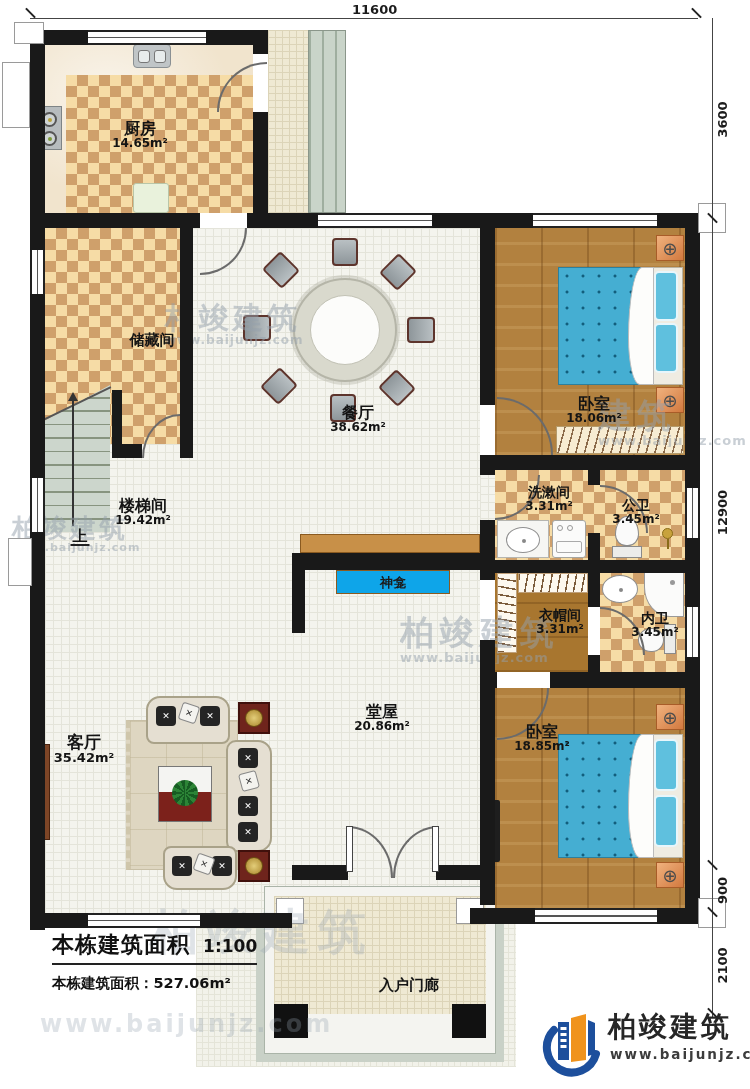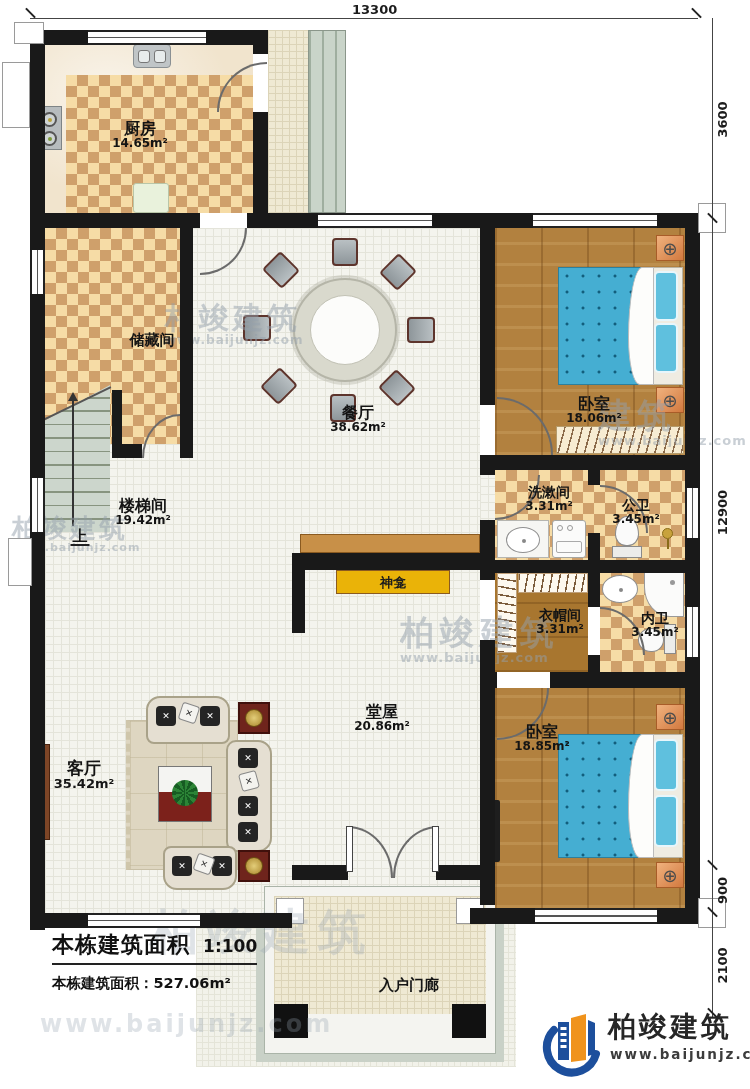--- a/index.html
+++ b/index.html
@@ -154,21 +154,21 @@
   <div class="chair" style="left:332px;top:238px;"></div>
   <div class="chair" style="left:385px;top:258px;transform:rotate(45deg);"></div>
   <div class="chair" style="left:408px;top:316px;transform:rotate(90deg);"></div>
   <div class="chair" style="left:384px;top:374px;transform:rotate(135deg);"></div>
   <div class="chair" style="left:330px;top:394px;"></div>
   <div class="chair" style="left:266px;top:372px;transform:rotate(45deg);"></div>
   <div class="chair" style="left:244px;top:314px;transform:rotate(90deg);"></div>
   <div class="chair" style="left:268px;top:256px;transform:rotate(135deg);"></div>
 
   <div class="furn" style="left:300px;top:534px;width:180px;height:19px;background:#c89048;border:1px solid #8a5a20;z-index:15;"></div>
-  <div class="furn" style="left:336px;top:570px;width:114px;height:24px;background:#eab308;border:1px solid #8a5a20;z-index:24;text-align:center;">
+  <div class="furn" style="left:336px;top:570px;width:114px;height:24px;background:#0ea5e9;border:1px solid #8a5a20;z-index:24;text-align:center;">
     <span style="font-size:13px;font-weight:bold;color:#1c1c1c;line-height:24px;">神龛</span>
   </div>
 
   <div class="furn" style="left:33px;top:744px;width:17px;height:96px;background:#7d4526;border:1px solid #4a2410;"></div>
   <div class="furn" style="left:35px;top:758px;width:9px;height:68px;background:#151515;border-radius:2px;z-index:15;"></div>
   <div class="furn" style="left:126px;top:720px;width:112px;height:150px;background:#ded6c1;border:1px solid #c8bfa6;border-left:4px dashed #cfc6ab;background-image:linear-gradient(rgba(190,180,150,.5) 1px,transparent 1px),linear-gradient(90deg,rgba(190,180,150,.5) 1px,transparent 1px);background-size:36px 36px;z-index:12;"></div>
 
   <div class="furn" style="left:146px;top:696px;width:84px;height:48px;background:#e5dfd2;border:2px solid #a9a289;border-radius:14px 14px 8px 8px;z-index:15;"></div>
   <div class="cushion" style="left:156px;top:706px;">✕</div>
   <div class="pillowW" style="left:180px;top:704px;transform:rotate(18deg);">✕</div>
@@ -282,39 +282,39 @@
     <div class="ar">3.31m²</div>
   </div>
   <div class="rl sm" style="left:655px;top:611px;">
     <div class="nm">内卫</div>
     <div class="ar">3.45m²</div>
   </div>
   <div class="rl" style="left:382px;top:703px;">
     <div class="nm">堂屋</div>
     <div class="ar">20.86m²</div>
   </div>
-  <div class="rl" style="left:84px;top:733px;margin-top:26px;">
+  <div class="rl" style="left:84px;top:733px;">
     <div class="nm" style="font-size:17px;">客厅</div>
     <div class="ar" style="font-size:13px;">35.42m²</div>
   </div>
   <div class="rl" style="left:542px;top:723px;">
     <div class="nm">卧室</div>
     <div class="ar">18.85m²</div>
   </div>
   <div class="rl" style="left:385px;top:977px;margin-left:24px;">
     <div class="nm" style="font-size:15px;">入户门廊</div>
   </div>
   <div class="rl" style="left:80px;top:528px;">
     <div class="nm" style="font-size:15px;border-bottom:2px solid #222;padding:0 2px;">上</div>
   </div>
 
   <div class="dline" style="left:30px;top:18px;width:668px;height:1px;"></div>
   <div class="tick" style="left:24px;top:12px;"></div>
   <div class="tick" style="left:690px;top:12px;"></div>
-  <div class="dim" style="left:352px;top:2px;">13300</div>
+  <div class="dim" style="left:352px;top:2px;">11600</div>
 
   <div class="dline" style="left:712px;top:18px;width:1px;height:1000px;"></div>
   <div class="tick" style="left:706px;top:217px;"></div>
   <div class="tick" style="left:706px;top:864px;"></div>
   <div class="tick" style="left:706px;top:911px;"></div>
   <div class="tick" style="left:706px;top:1012px;"></div>
   <div class="vlabel" style="left:677px;top:112px;">3600</div>
   <div class="vlabel" style="left:677px;top:505px;">12900</div>
   <div class="vlabel" style="left:677px;top:883px;">900</div>
   <div class="vlabel" style="left:677px;top:958px;">2100</div>

